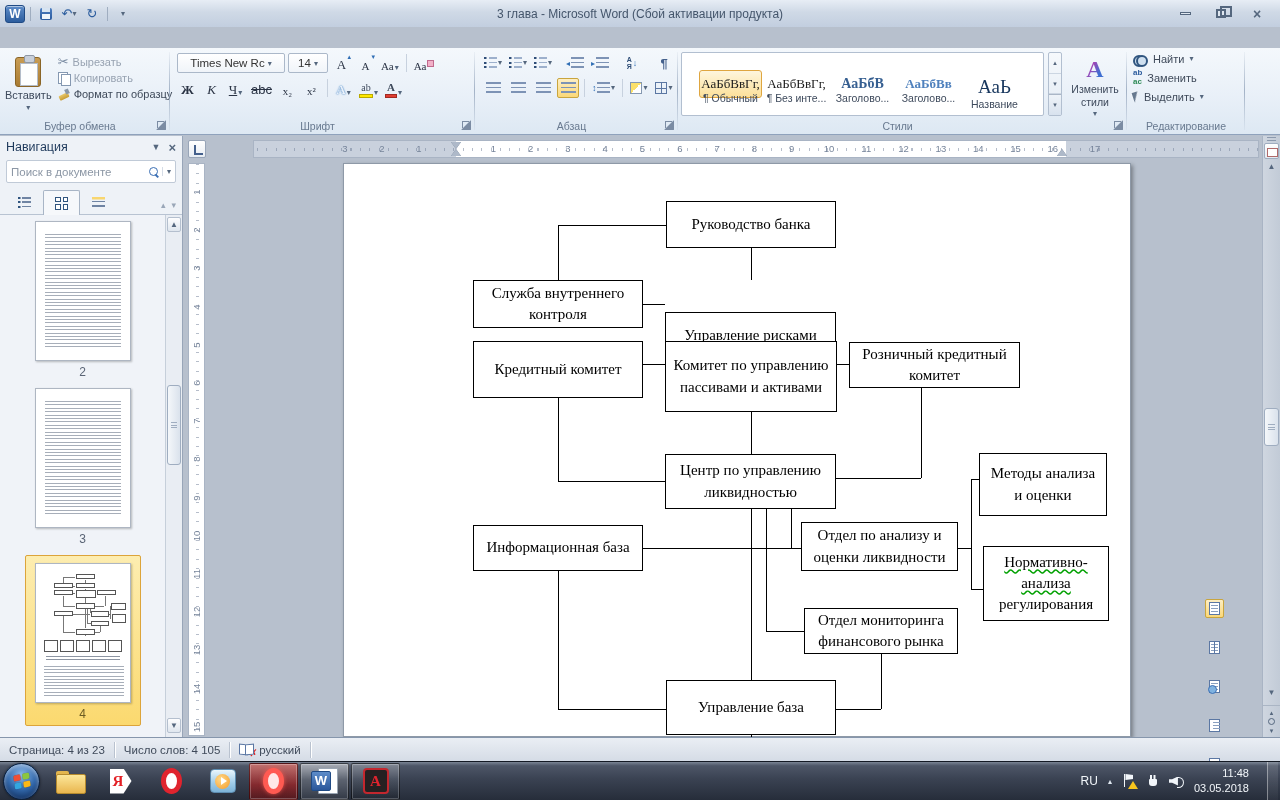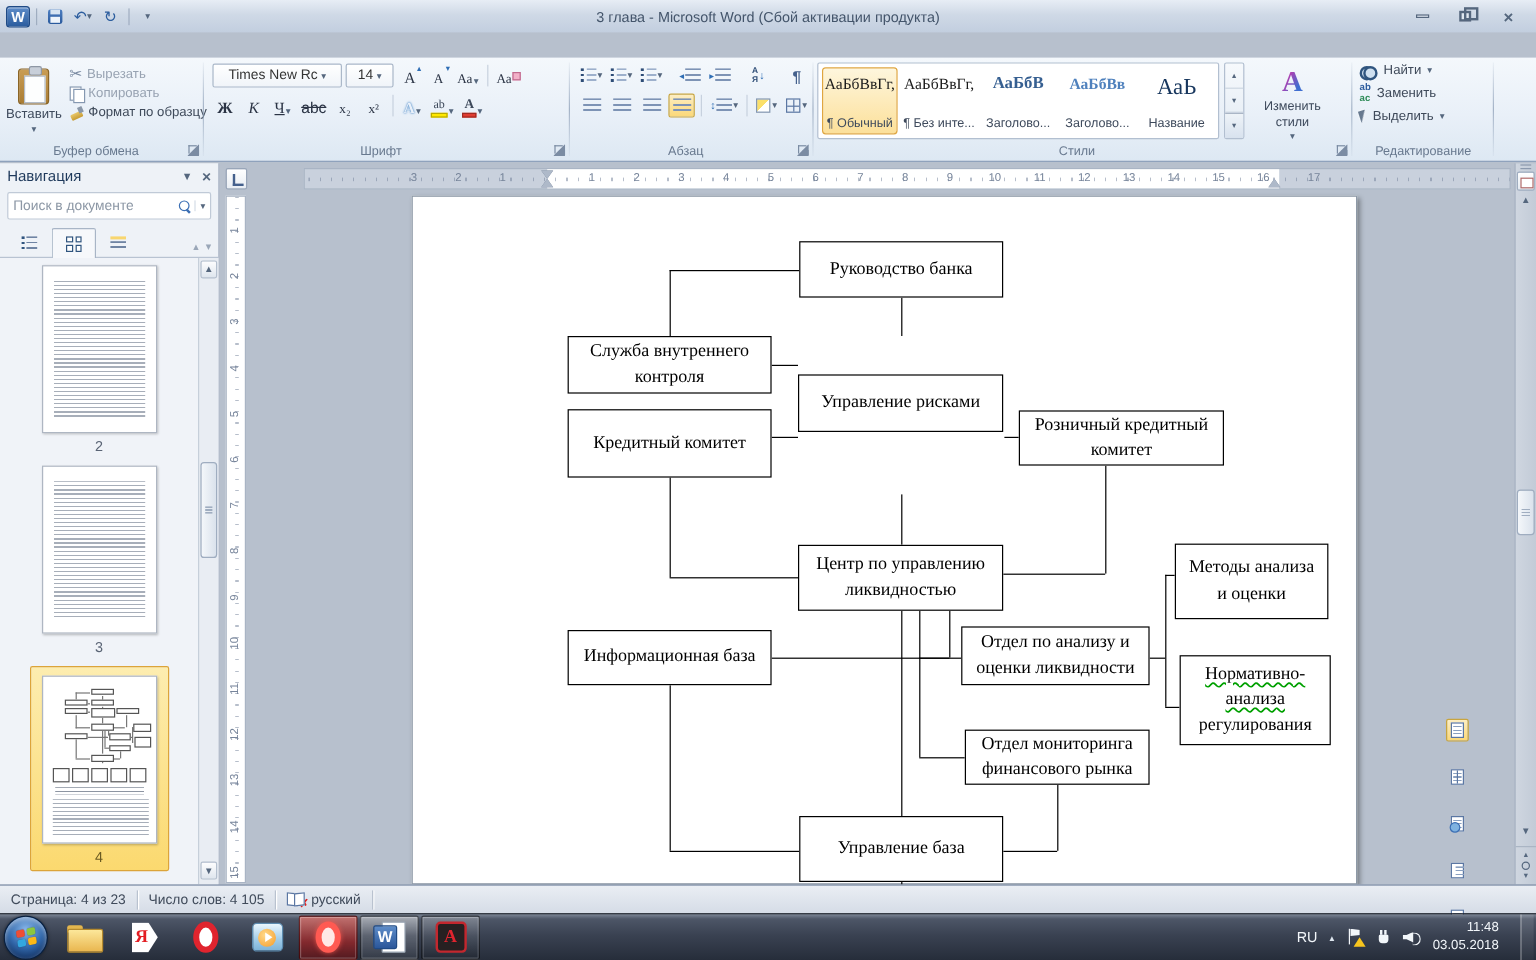--- a/index.html
+++ b/index.html
@@ -83,21 +83,21 @@
 .ico-list{width:16px;height:13px;background:repeating-linear-gradient(to bottom,#9db0cc 0 1.5px,transparent 1.5px 4.6px) 5px 0/11px 13px no-repeat,repeating-linear-gradient(to bottom,#2e4d77 0 2px,transparent 2px 4.6px) 0 0/2.5px 12px no-repeat;}
 .sortico{display:flex;flex-direction:column;font-size:7px;font-weight:bold;color:#2e4d77;line-height:1.05;}
 .arrow-dn{color:#2f6eb5;font-size:9px;}
 .pil{font-size:13px;color:#44608c;font-weight:bold;}
 .ind-car{font-size:8px;color:#2f6eb5;}
 .ico-shade{width:12px;height:12px;border:1px solid #8598b1;background:linear-gradient(135deg,#fbe06a 50%,#fff 50%);}
 .ico-bord{width:12px;height:12px;border:1px solid #5b77a3;background:linear-gradient(#5b77a3 0 0) center/100% 1px no-repeat,linear-gradient(#5b77a3 0 0) center/1px 100% no-repeat;}
 .spc{font-size:9px;color:#2f6eb5;}
 
 .g-sty{width:449px;display:flex;align-items:flex-start;gap:4px;padding-top:4px;}
-.sgallery{display:flex;gap:3px;background:#fff;border:1px solid #b2bfd0;border-radius:2px;padding:3px;height:64px;}
+.sgallery{display:flex;gap:3px;background:#fff;border:1px solid #b2bfd0;border-radius:2px;padding:17px;height:64px;}
 .sitem{width:63px;display:flex;flex-direction:column;align-items:center;justify-content:space-between;padding:5px 1px 2px;border:1px solid transparent;border-radius:3px;}
 .sitem.selected{border-color:#dfa640;background:linear-gradient(#fef6dd,#fce09a);}
 .sprev{font-family:"Liberation Serif",serif;font-size:13px;color:#1a1a1a;white-space:nowrap;}
 .sprev.h1{font-weight:bold;color:#365f91;font-size:14px;}
 .sprev.h2{font-weight:bold;color:#4f81bd;font-size:13px;}
 .sprev.ttl{font-size:19px;color:#17365d;}
 .sname{font-size:10.5px;color:#3e4a5c;white-space:nowrap;}
 .sscroll{display:flex;flex-direction:column;width:17px;height:64px;border:1px solid #b2bfd0;border-radius:2px;background:linear-gradient(#f6f9fc,#e3ebf4);}
 .sscroll span{flex:1;display:flex;align-items:center;justify-content:center;font-size:7px;color:#55677e;border-bottom:1px solid #ccd6e2;}
 .chgsty{width:72px;display:flex;flex-direction:column;align-items:center;gap:1px;padding-top:4px;}
@@ -708,20 +708,21 @@
             <div class="fline" style="left: 627px; top: 425px; width: 12px; height: 1px;"></div>
             <div class="fline" style="left: 214px; top: 407px; width: 1px; height: 138px;"></div>
             <div class="fline" style="left: 214px; top: 545px; width: 108px; height: 1px;"></div>
             <div class="fline" style="left: 537px; top: 490px; width: 1px; height: 55px;"></div>
             <div class="fline" style="left: 492px; top: 545px; width: 45px; height: 1px;"></div>
             <div class="fline" style="left: 407px; top: 571px; width: 1px; height: 3px;"></div>
             <div class="fbox" style="left: 322px; top: 37px; width: 170px; height: 47px;">Руководство банка</div>
             <div class="fbox" style="left: 129px; top: 116px; width: 170px; height: 48px;">Служба внутреннего контроля</div>
             <div class="fbox" style="left: 321px; top: 116px; width: 171px; height: 48px; margin-top: 32px;">Управление рисками</div>
             <div class="fbox" style="left: 129px; top: 177px; width: 170px; height: 57px;">Кредитный комитет</div>
+            <div class="fbox" style="left: 321px; top: 177px; width: 172px; height: 71px;">Комитет по управлению пассивами и активами</div>
             <div class="fbox" style="left: 505px; top: 178px; width: 171px; height: 46px;">Розничный кредитный комитет</div>
             <div class="fbox" style="left: 321px; top: 290px; width: 171px; height: 55px;">Центр по управлению ликвидностью</div>
             <div class="fbox" style="left: 635px; top: 289px; width: 128px; height: 63px;">Методы анализа и оценки</div>
             <div class="fbox" style="left: 457px; top: 358px; width: 157px; height: 49px;">Отдел по анализу и оценки ликвидности</div>
             <div class="fbox" style="left: 129px; top: 361px; width: 170px; height: 46px;">Информационная база</div>
             <div class="fbox" style="left: 639px; top: 382px; width: 126px; height: 75px;">
               <span class="wavy">Нормативно-</span>
               <span class="wavy">анализа</span>
               <span>регулирования</span>
             </div>

